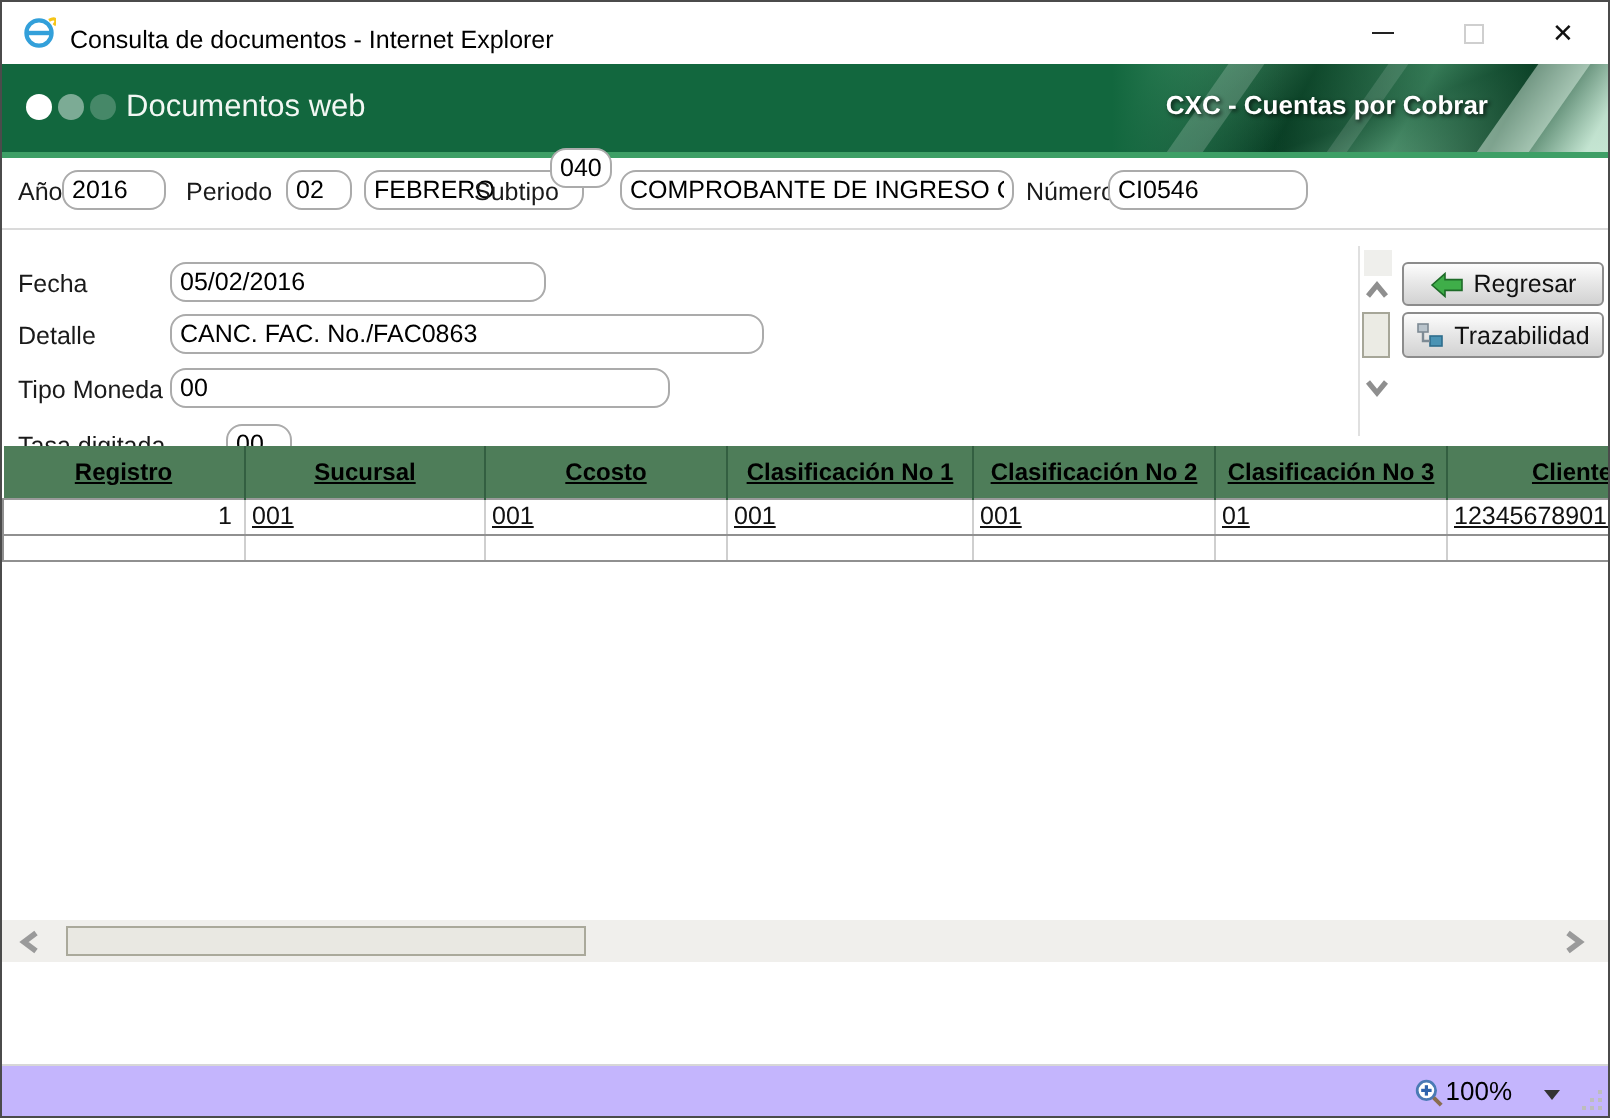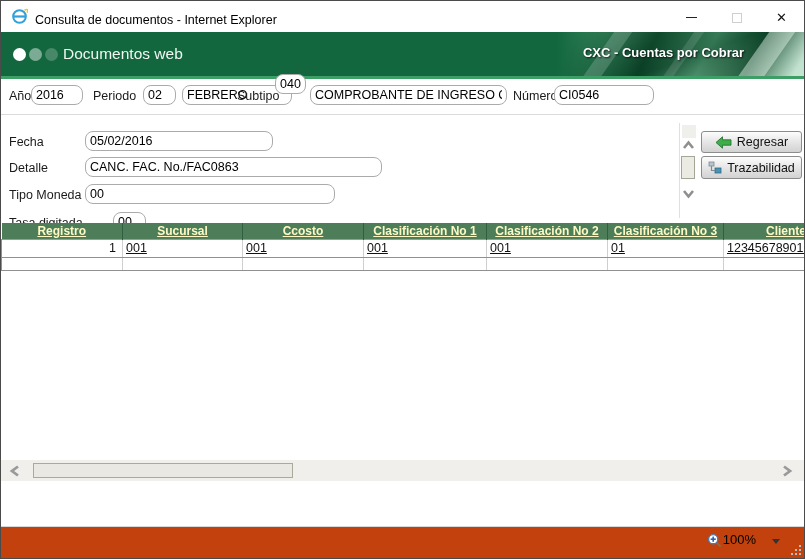--- a/index.html
+++ b/index.html
@@ -45,38 +45,38 @@
   .vscroll { position:absolute; left:678px; top:122px; width:16px; height:95px; border-left:1px solid #e0e0e0; }
   .vs-cap { position:absolute; left:2px; top:2px; width:14px; height:13px; background:#efefec; }
   .vs-thumb { position:absolute; left:1px; top:33px; width:14px; height:23px; background:#ebebe4; border:1px solid #a6a698; }
   .vs-arrow { position:absolute; left:2px; width:13px; height:10px; }
   .btn { position:absolute; left:700px; width:101px; height:22px; background:linear-gradient(#fdfdfd,#e8e8e8 45%,#d2d2d2); border:1px solid #8c8c8c; border-radius:3px; font-size:12.5px; color:#111; display:flex; align-items:center; justify-content:center; gap:5px; cursor:default; }
   .btn-back { top:130px; }
   .btn-trace { top:155px; height:23px; }
 
   
   .grid { position:absolute; top:222px; left:0; width:805px; border-collapse:collapse; table-layout:fixed; }
-  .grid th { height:16px; background:#4e7d59; color:#fef9c3; font-size:12px; font-weight:bold; text-decoration:underline; text-align:center; border-right:1px solid #335f41; overflow:hidden; white-space:nowrap; }
+  .grid th { height:26px; background:#4e7d59; color:#000000; font-size:12px; font-weight:bold; text-decoration:underline; text-align:center; border-right:1px solid #335f41; overflow:hidden; white-space:nowrap; }
   .grid th:last-child { text-align:right; padding-right:0; border-right:none; }
   .grid td { background:#fff; font-size:12.5px; color:#111; border-right:1px solid #cfcfcf; border-bottom:1px solid #909090; padding:0 3px; text-align:left; overflow:hidden; white-space:nowrap; }
   .grid tr td:first-child { border-left:1px solid #909090; text-align:right; padding-right:6px; }
   .grid tr td:last-child { text-align:right; border-right:none; }
   .grid tbody tr:nth-child(1) td { height:18px; border-top:1px solid #9a9a9a; }
   .grid tbody tr:nth-child(2) td { height:13px; }
   .grid td.lnk { text-decoration:underline; cursor:pointer; }
 
   
   .hscroll { position:absolute; top:459px; left:0; right:0; height:21px; background:#f0efec; }
   .hs-thumb { position:absolute; left:32px; top:3px; width:260px; height:15px; background:#e9e8e2; border:1px solid #aaa99b; }
   .hs-arrow { position:absolute; top:5px; width:11px; height:12px; }
   .hs-left { left:8px; }
   .hs-right { right:11px; }
 
   
-  .statusbar { position:absolute; left:0; right:0; bottom:0; height:32px; background:#c2410c; border-top:1px solid #d7d7d7; }
+  .statusbar { position:absolute; left:0; right:0; bottom:0; height:26px; background:#c4b5fd; border-top:1px solid #d7d7d7; }
   .zoom-icon { position:absolute; right:82px; top:6px; width:15px; height:15px; }
   .zoom-text { position:absolute; right:48px; top:0; height:26px; line-height:26px; font-size:13px; color:#000; }
   .zoom-caret { position:absolute; right:24px; top:12px; width:0; height:0; border-left:4px solid transparent; border-right:4px solid transparent; border-top:5px solid #333; }
   .grip { position:absolute; right:3px; bottom:3px; width:10px; height:10px; }
   .grip i { position:absolute; width:2px; height:2px; background:#bdbdbd; }
 </style>
 </head>
 <body>
 
 <div class="window">

